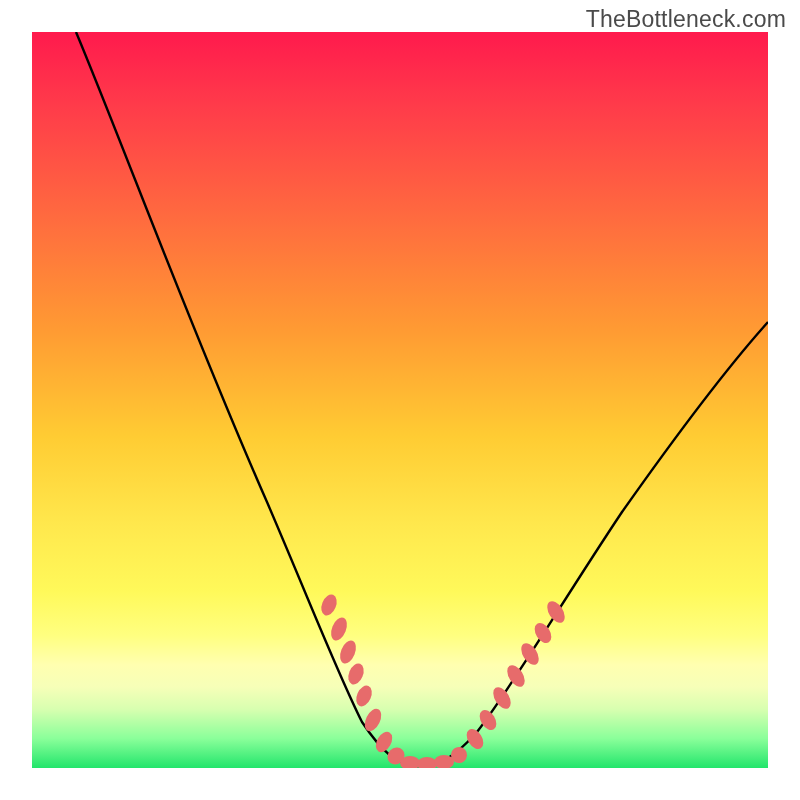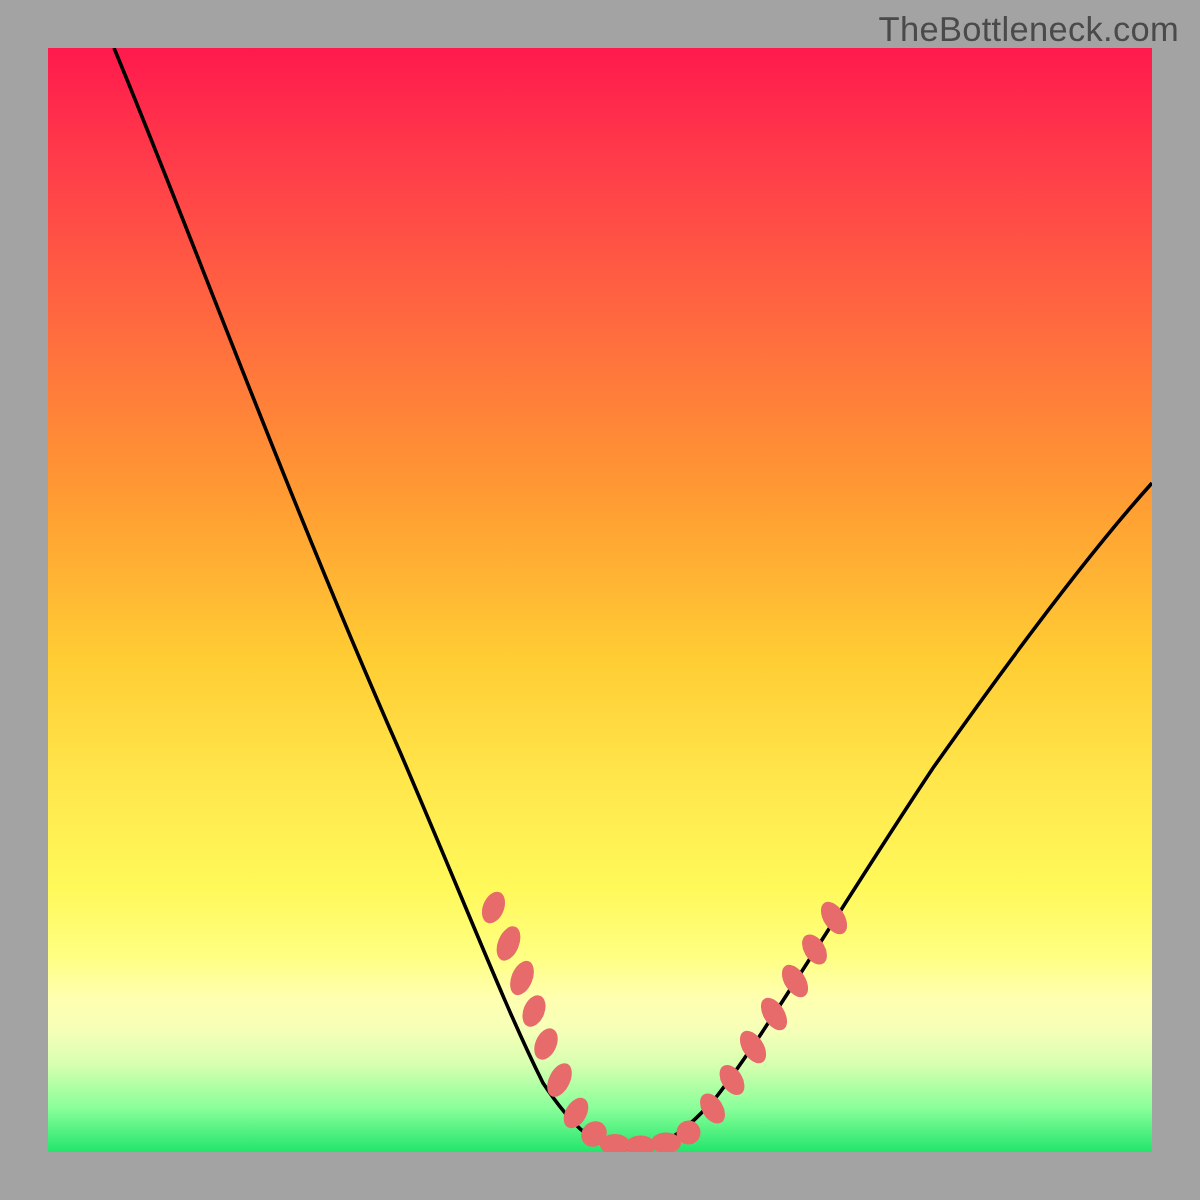--- a/index.html
+++ b/index.html
@@ -10,21 +10,21 @@
     background: #000;
     overflow: hidden;
     font-family: Arial, Helvetica, sans-serif;
   }
   .frame {
     position: absolute;
     left: 0;
     top: 0;
     width: 800px;
     height: 800px;
-    background: #a3a3a3;
+    background: #ffffff;
   }
   .plot {
     position: absolute;
     left: 32px;
     top: 32px;
     width: 736px;
     height: 736px;
     background: linear-gradient(to bottom,
       #ff1a4d 0%,
       #ff3b4a 10%,

